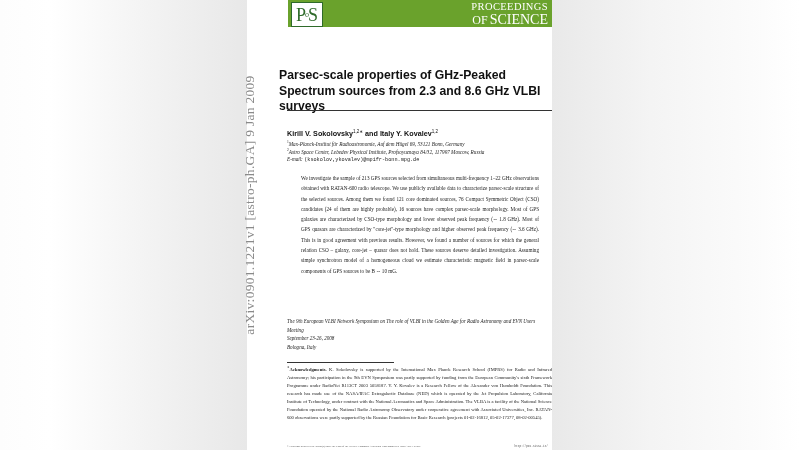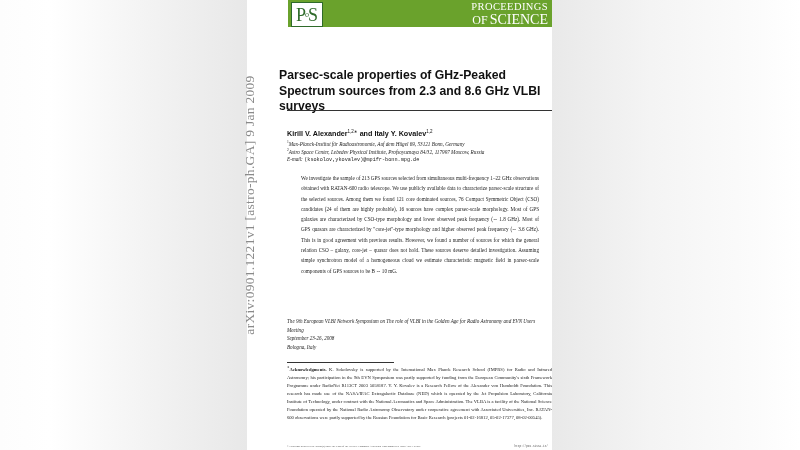--- a/index.html
+++ b/index.html
@@ -101,21 +101,21 @@
     <div class="pos-text">
       <span class="l1">PROCEEDINGS</span>
       <span class="l2"><span class="of">OF</span><span>SCIENCE</span></span>
     </div>
   </div>
 
   <div class="title">Parsec-scale properties of GHz-Peaked Spectrum sources from 2.3 and 8.6 GHz VLBI surveys</div>
   <div class="title-rule"></div>
 
   <div class="authors">
-    <span>Kirill V. Alexander</span><sup>1,2∗</sup>
+    <span>Kirill V. Sokolovsky</span><sup>1,2∗</sup>
     <span>and</span>
     <span>Italy Y. Kovalev</span><sup>1,2</sup>
   </div>
 
   <div class="affil" style="top:140px;">
     <sup>1</sup><span>Max-Planck-Institut für Radioastronomie, Auf dem Hügel 69, 53121 Bonn, Germany</span>
   </div>
   <div class="affil" style="top:148px;">
     <sup>2</sup><span>Astro Space Center, Lebedev Physical Institute, Profsoyuznaya 84/32, 117997 Moscow, Russia</span>
   </div>

